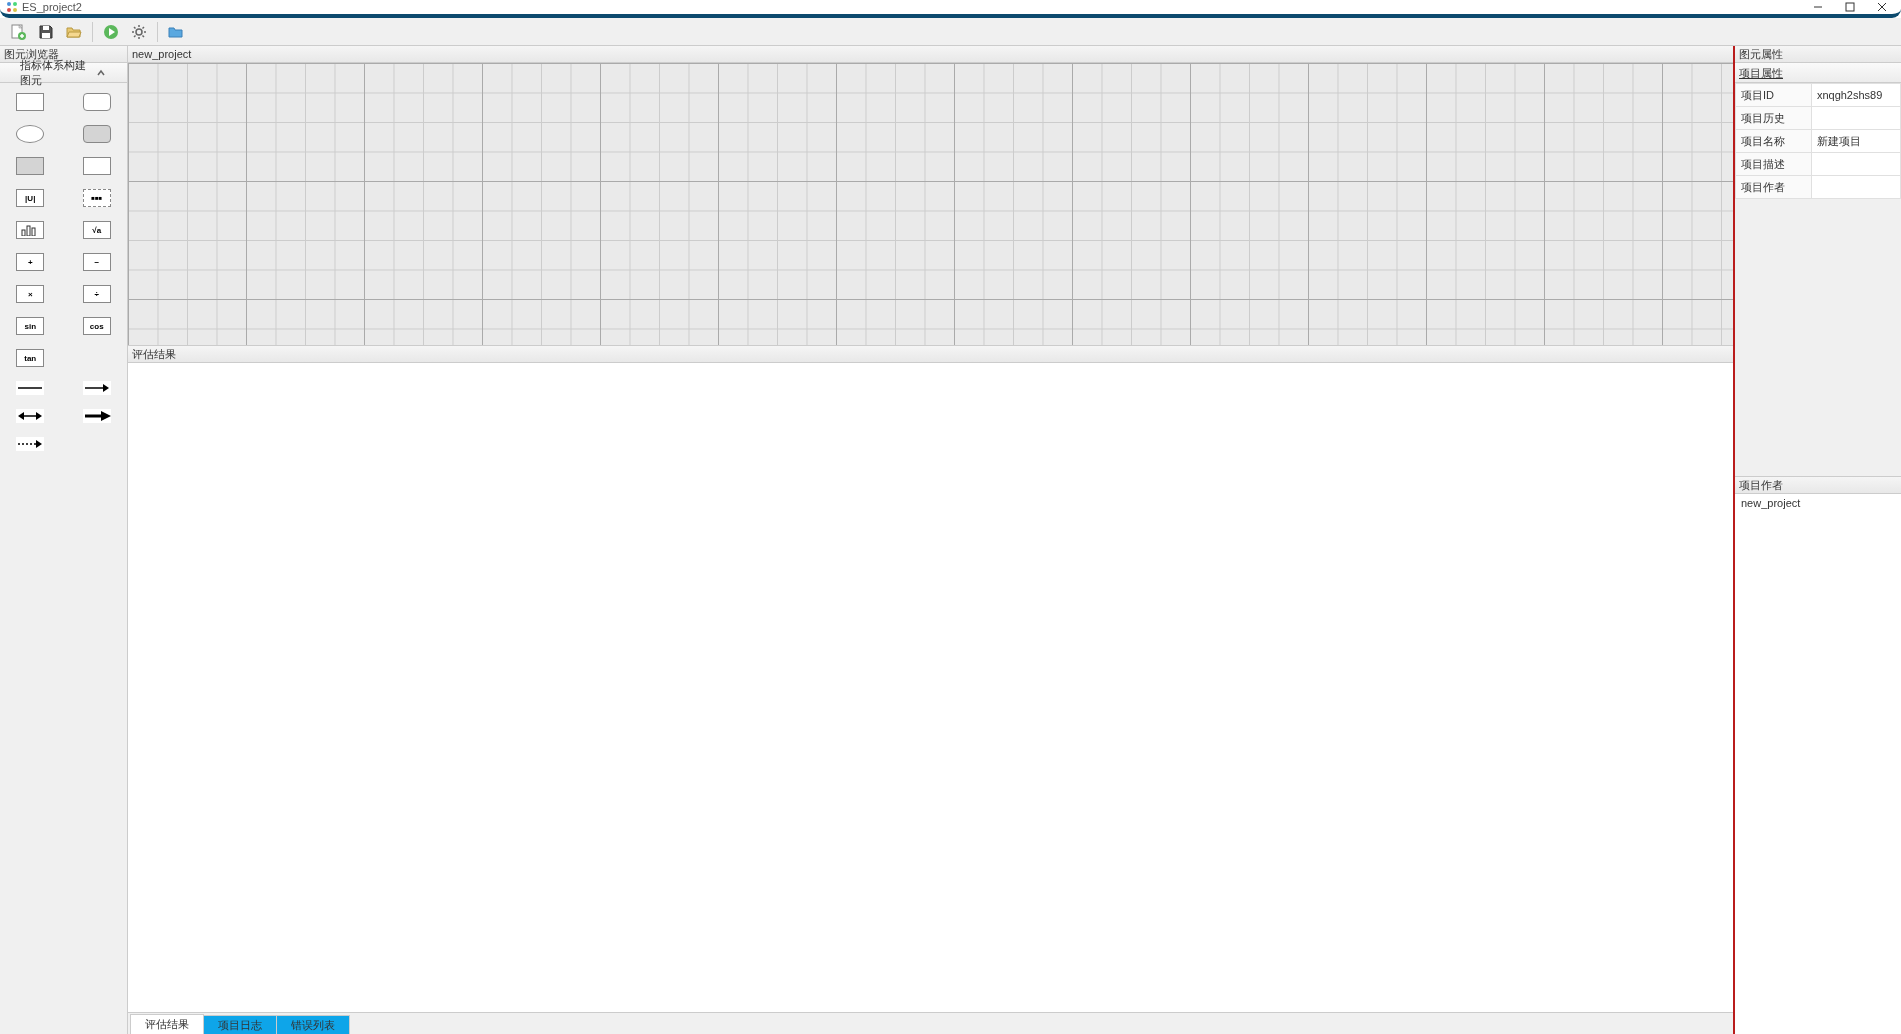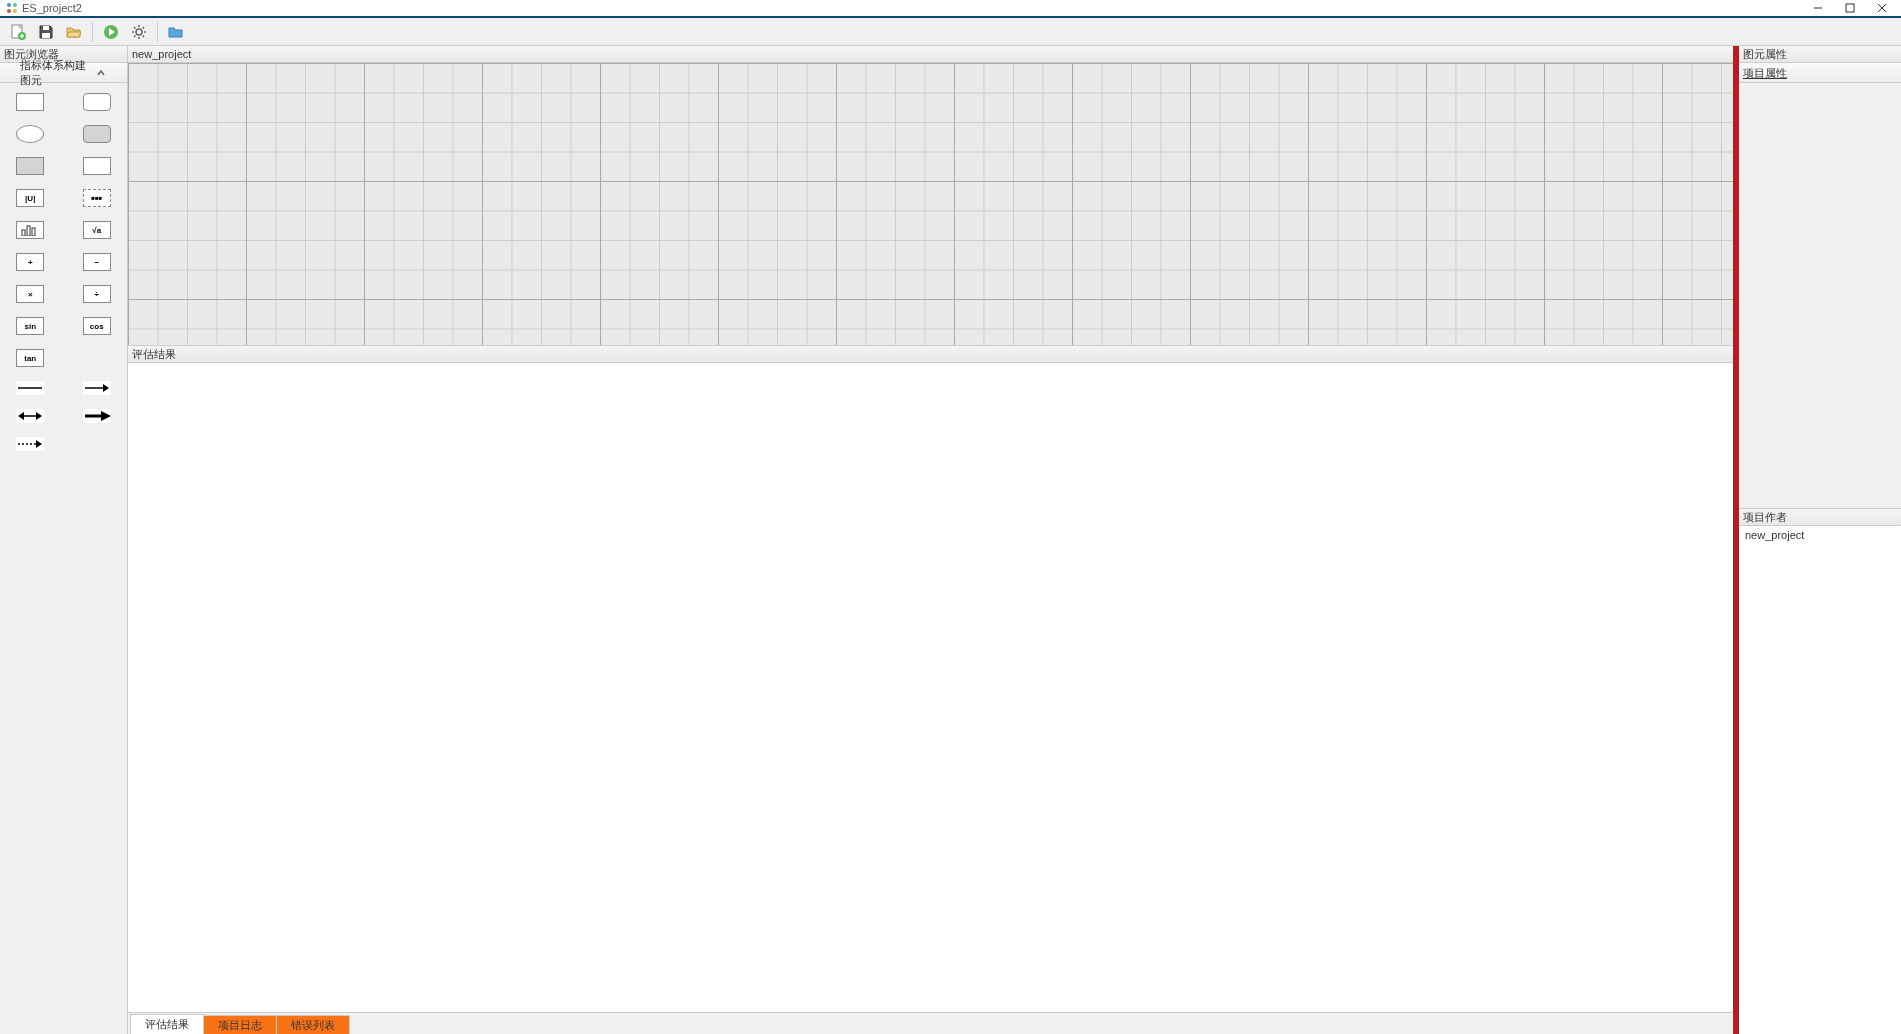--- a/index.html
+++ b/index.html
@@ -1,18 +1,18 @@
 <!DOCTYPE html>
 <html><head>
 <meta charset="utf-8">
 <style>
 * { box-sizing: border-box; margin: 0; padding: 0; }
 body { font-family: "Microsoft YaHei", Arial, sans-serif; font-size: 12px; color: #333; background: #f0f0f0; overflow: hidden; }
 .window { width: 1901px; height: 1034px; background: #fff; display: flex; flex-direction: column; }
-.titlebar { height: 18px; background: #fff; display: flex; align-items: center; padding: 0 6px; justify-content: space-between; border-bottom: 2px solid #0c4a6e; }
+.titlebar { height: 18px; background: #fff; display: flex; align-items: center; padding: 0 6px; justify-content: space-between; border-bottom: 4px solid #0c4a6e; border-radius: 9px; }
 .titlebar-left { display: flex; align-items: center; gap: 4px; }
 .titlebar-controls { display: flex; gap: 18px; margin-right: 6px; }
 .titlebar-controls span { width: 14px; height: 14px; display: inline-flex; align-items: center; justify-content: center; color: #666; cursor: pointer; }
 .titlebar-title { font-size: 11px; color: #555; }
 .app-icon { width: 12px; height: 12px; display: inline-block; }
 .toolbar { height: 28px; background: #f0f0f0; border-bottom: 1px solid #ccc; display: flex; align-items: center; padding: 0 6px; gap: 4px; }
 .tool-btn { width: 24px; height: 24px; display: inline-flex; align-items: center; justify-content: center; cursor: pointer; border-radius: 2px; }
 .tool-sep { width: 1px; height: 20px; background: #ccc; margin: 0 2px; }
 .main { flex: 1; display: flex; overflow: hidden; }
 .left-panel { width: 128px; background: #f0f0f0; border-right: 1px solid #ccc; display: flex; flex-direction: column; }
@@ -33,23 +33,23 @@
   background-image:
     linear-gradient(#aaa 1px, transparent 1px),
     linear-gradient(90deg, #aaa 1px, transparent 1px),
     linear-gradient(#ccc 0.5px, transparent 0.5px),
     linear-gradient(90deg, #ccc 0.5px, transparent 0.5px);
   background-size: 118px 118px, 118px 118px, 29.5px 29.5px, 29.5px 29.5px;
 }
 .results-header { height: 17px; background: linear-gradient(#f5f5f5,#e8e8e8); border-bottom: 1px solid #ccc; padding: 0 4px; font-size: 11px; line-height: 17px; }
 .results-body { flex: 1; background: #fff; }
 .bottom-tabs { height: 22px; background: #f0f0f0; border-top: 1px solid #ccc; display: flex; align-items: flex-end; padding-left: 2px; }
-.bottom-tab { padding: 2px 14px; font-size: 11px; border: 1px solid #ccc; border-bottom: none; background: #f97316; margin-right: -1px; cursor: pointer; position: relative; top: 1px; }
+.bottom-tab { padding: 2px 14px; font-size: 11px; border: 1px solid #ccc; border-bottom: none; background: #0ea5e9; margin-right: -1px; cursor: pointer; position: relative; top: 1px; }
 .bottom-tab.active { background: #fff; border-bottom: 1px solid #fff; }
-.right-panel { width: 168px; background: #f0f0f0; border-left: 6px solid #b91c1c; display: flex; flex-direction: column; gap: 32px; }
+.right-panel { width: 168px; background: #f0f0f0; border-left: 2px solid #b91c1c; display: flex; flex-direction: column; }
 .prop-subheader { height: 20px; background: linear-gradient(#fafafa,#ececec); border-bottom: 1px solid #ccc; padding: 0 4px; font-size: 11px; line-height: 20px; text-decoration: underline; }
 .prop-table { width: 100%; border-collapse: collapse; background: #fff; }
 .prop-table td { border: 1px solid #e0e0e0; padding: 3px 5px; font-size: 11px; height: 23px; }
 .prop-table td:first-child { width: 46%; background: #fafafa; }
 .prop-blank { flex: 1; background: #f0f0f0; }
 .project-browser { border-top: 1px solid #ccc; flex: 1; display: flex; flex-direction: column; }
 .project-list { flex: 1; background: #fff; }
 .project-item { padding: 3px 6px; font-size: 11px; cursor: pointer; }
 .right-upper { height: 430px; display: flex; flex-direction: column; }
 svg { display: block; }
@@ -245,20 +245,44 @@
         <div class="bottom-tab active">评估结果</div>
         <div class="bottom-tab">项目日志</div>
         <div class="bottom-tab">错误列表</div>
       </div>
     </div>
 
     <div class="right-panel">
       <div class="right-upper">
         <div class="panel-header">图元属性</div>
         <div class="prop-subheader">项目属性</div>
+        <table class="prop-table">
+          <tbody>
+              <tr>
+            <td>项目ID</td>
+            <td>xnqgh2shs89</td>
+          </tr>
+          <tr>
+            <td>项目历史</td>
+            <td></td>
+          </tr>
+          <tr>
+            <td>项目名称</td>
+            <td>新建项目</td>
+          </tr>
+          <tr>
+            <td>项目描述</td>
+            <td></td>
+          </tr>
+          <tr>
+            <td>项目作者</td>
+            <td></td>
+          </tr>
+        </tbody>
+          </table>
         <div class="prop-blank"></div>
       </div>
       <div class="project-browser">
         <div class="panel-header">项目作者</div>
         <div class="project-list">
           <div class="project-item">new_project</div>
         </div>
       </div>
     </div>
 

